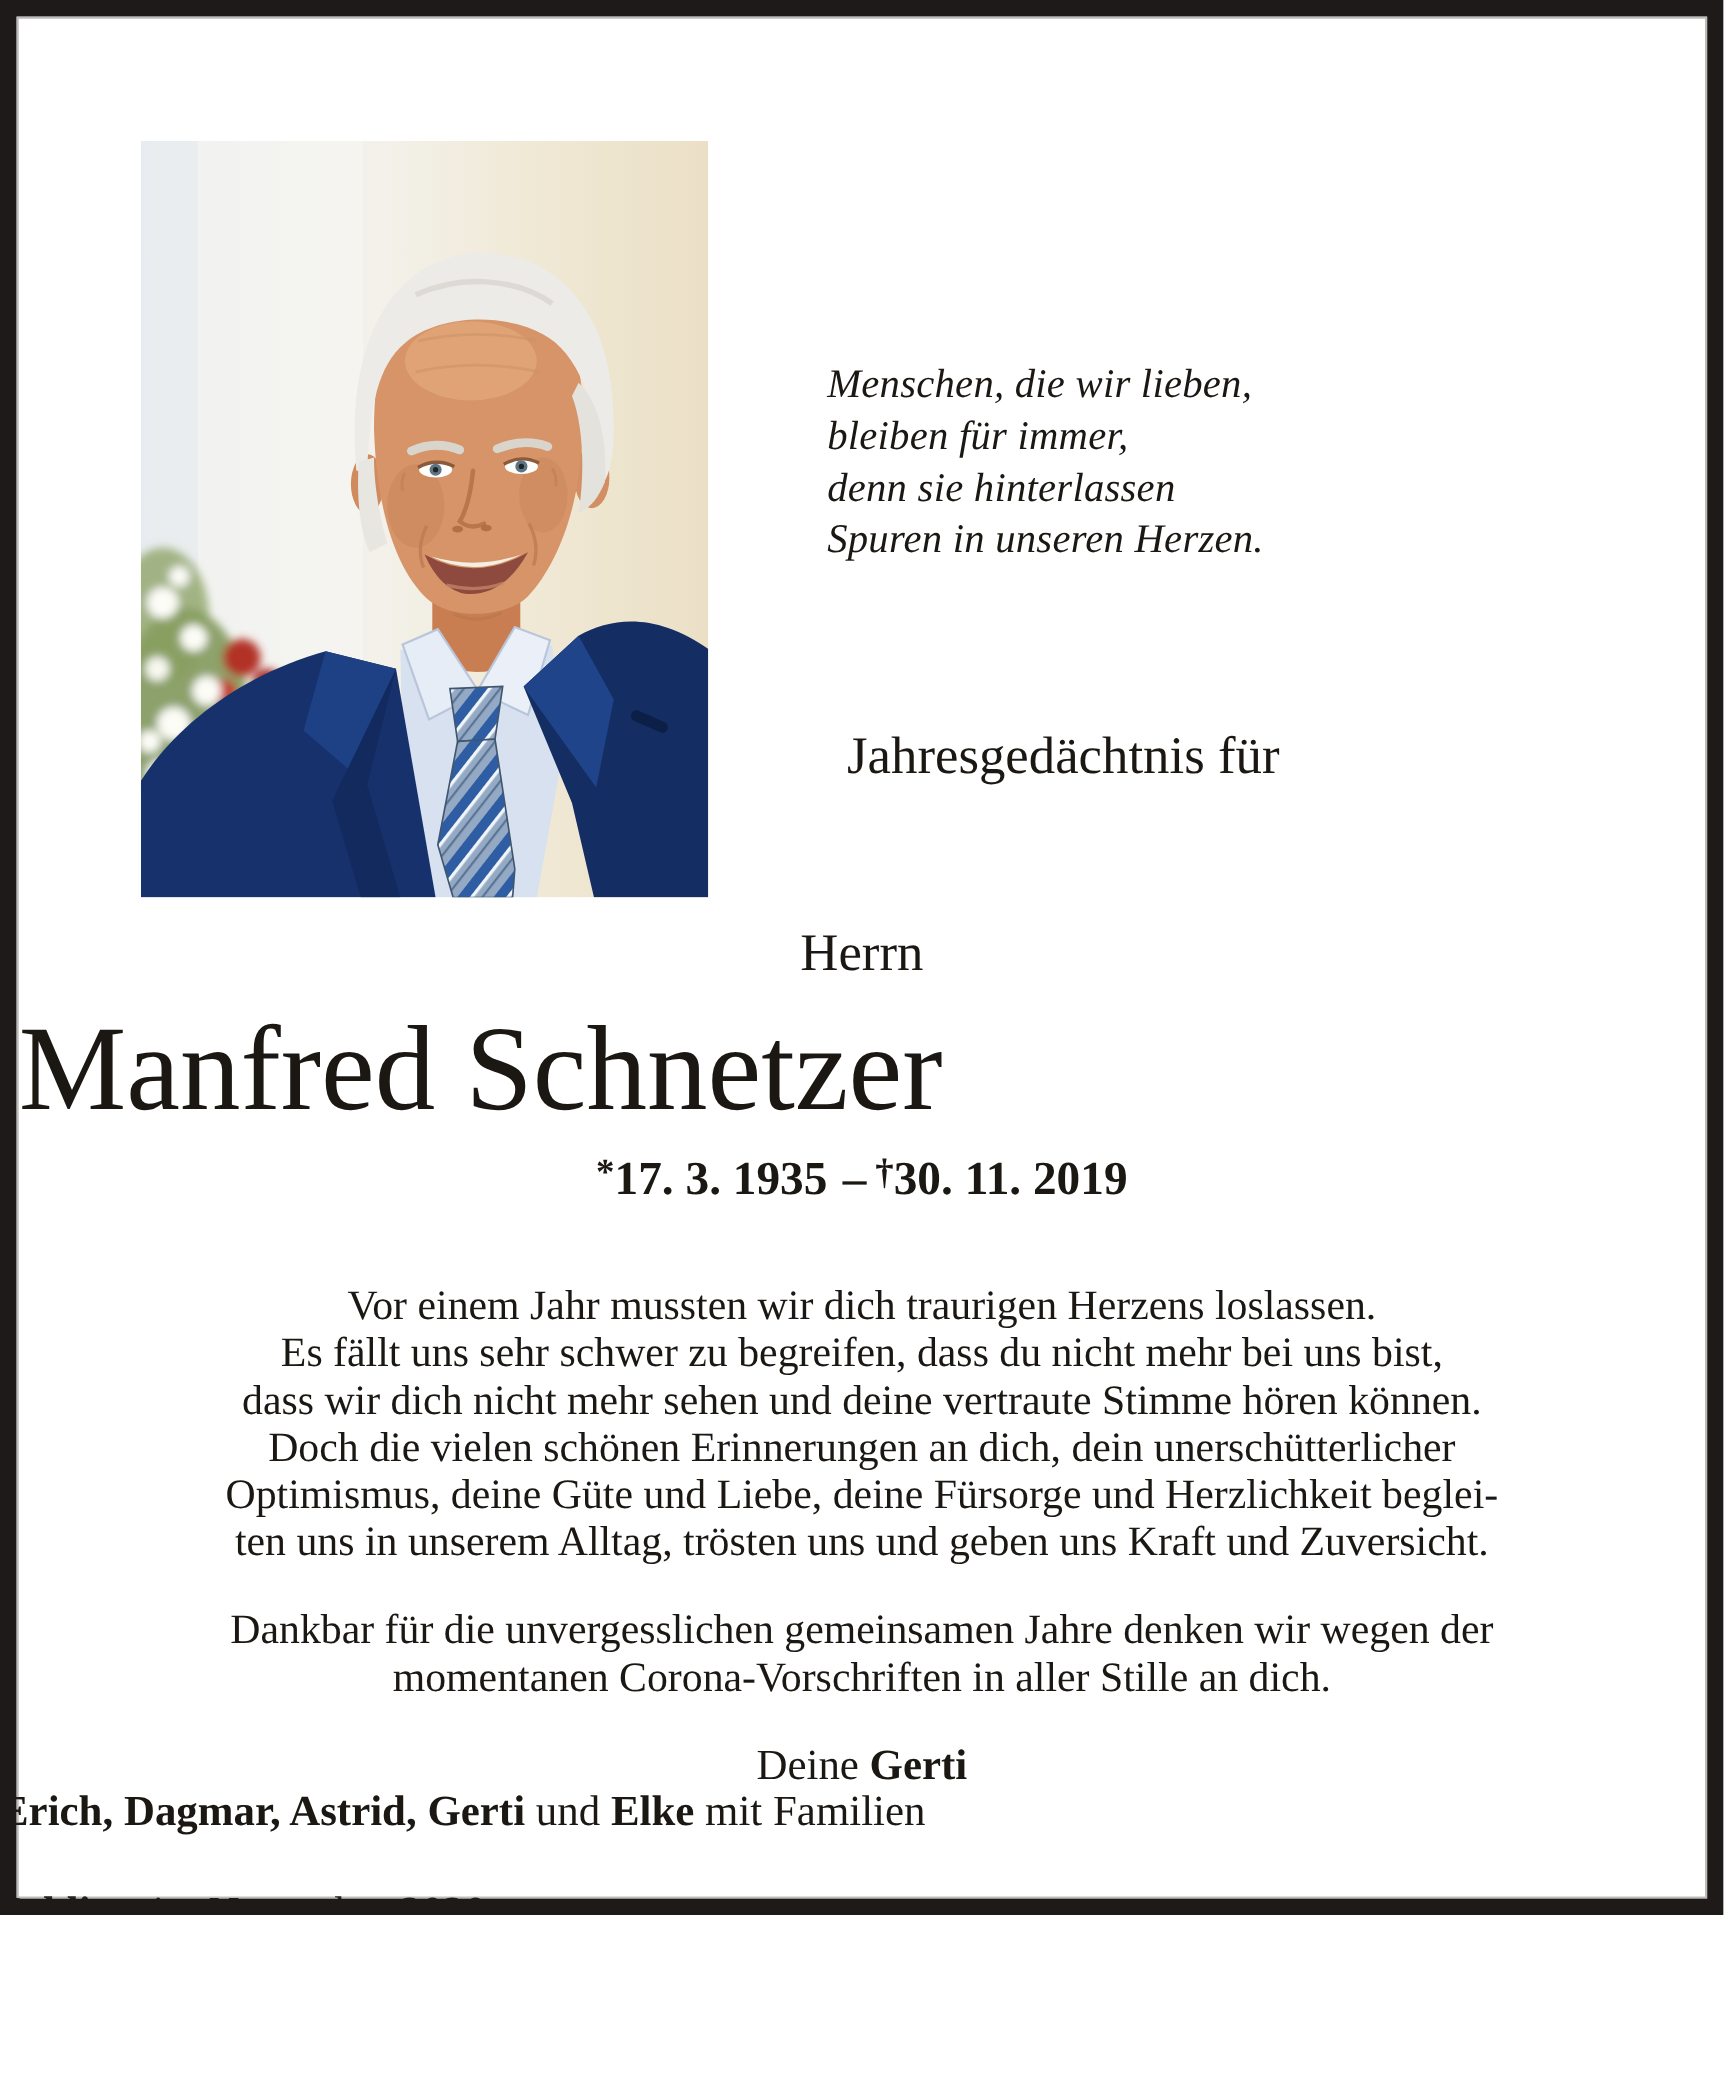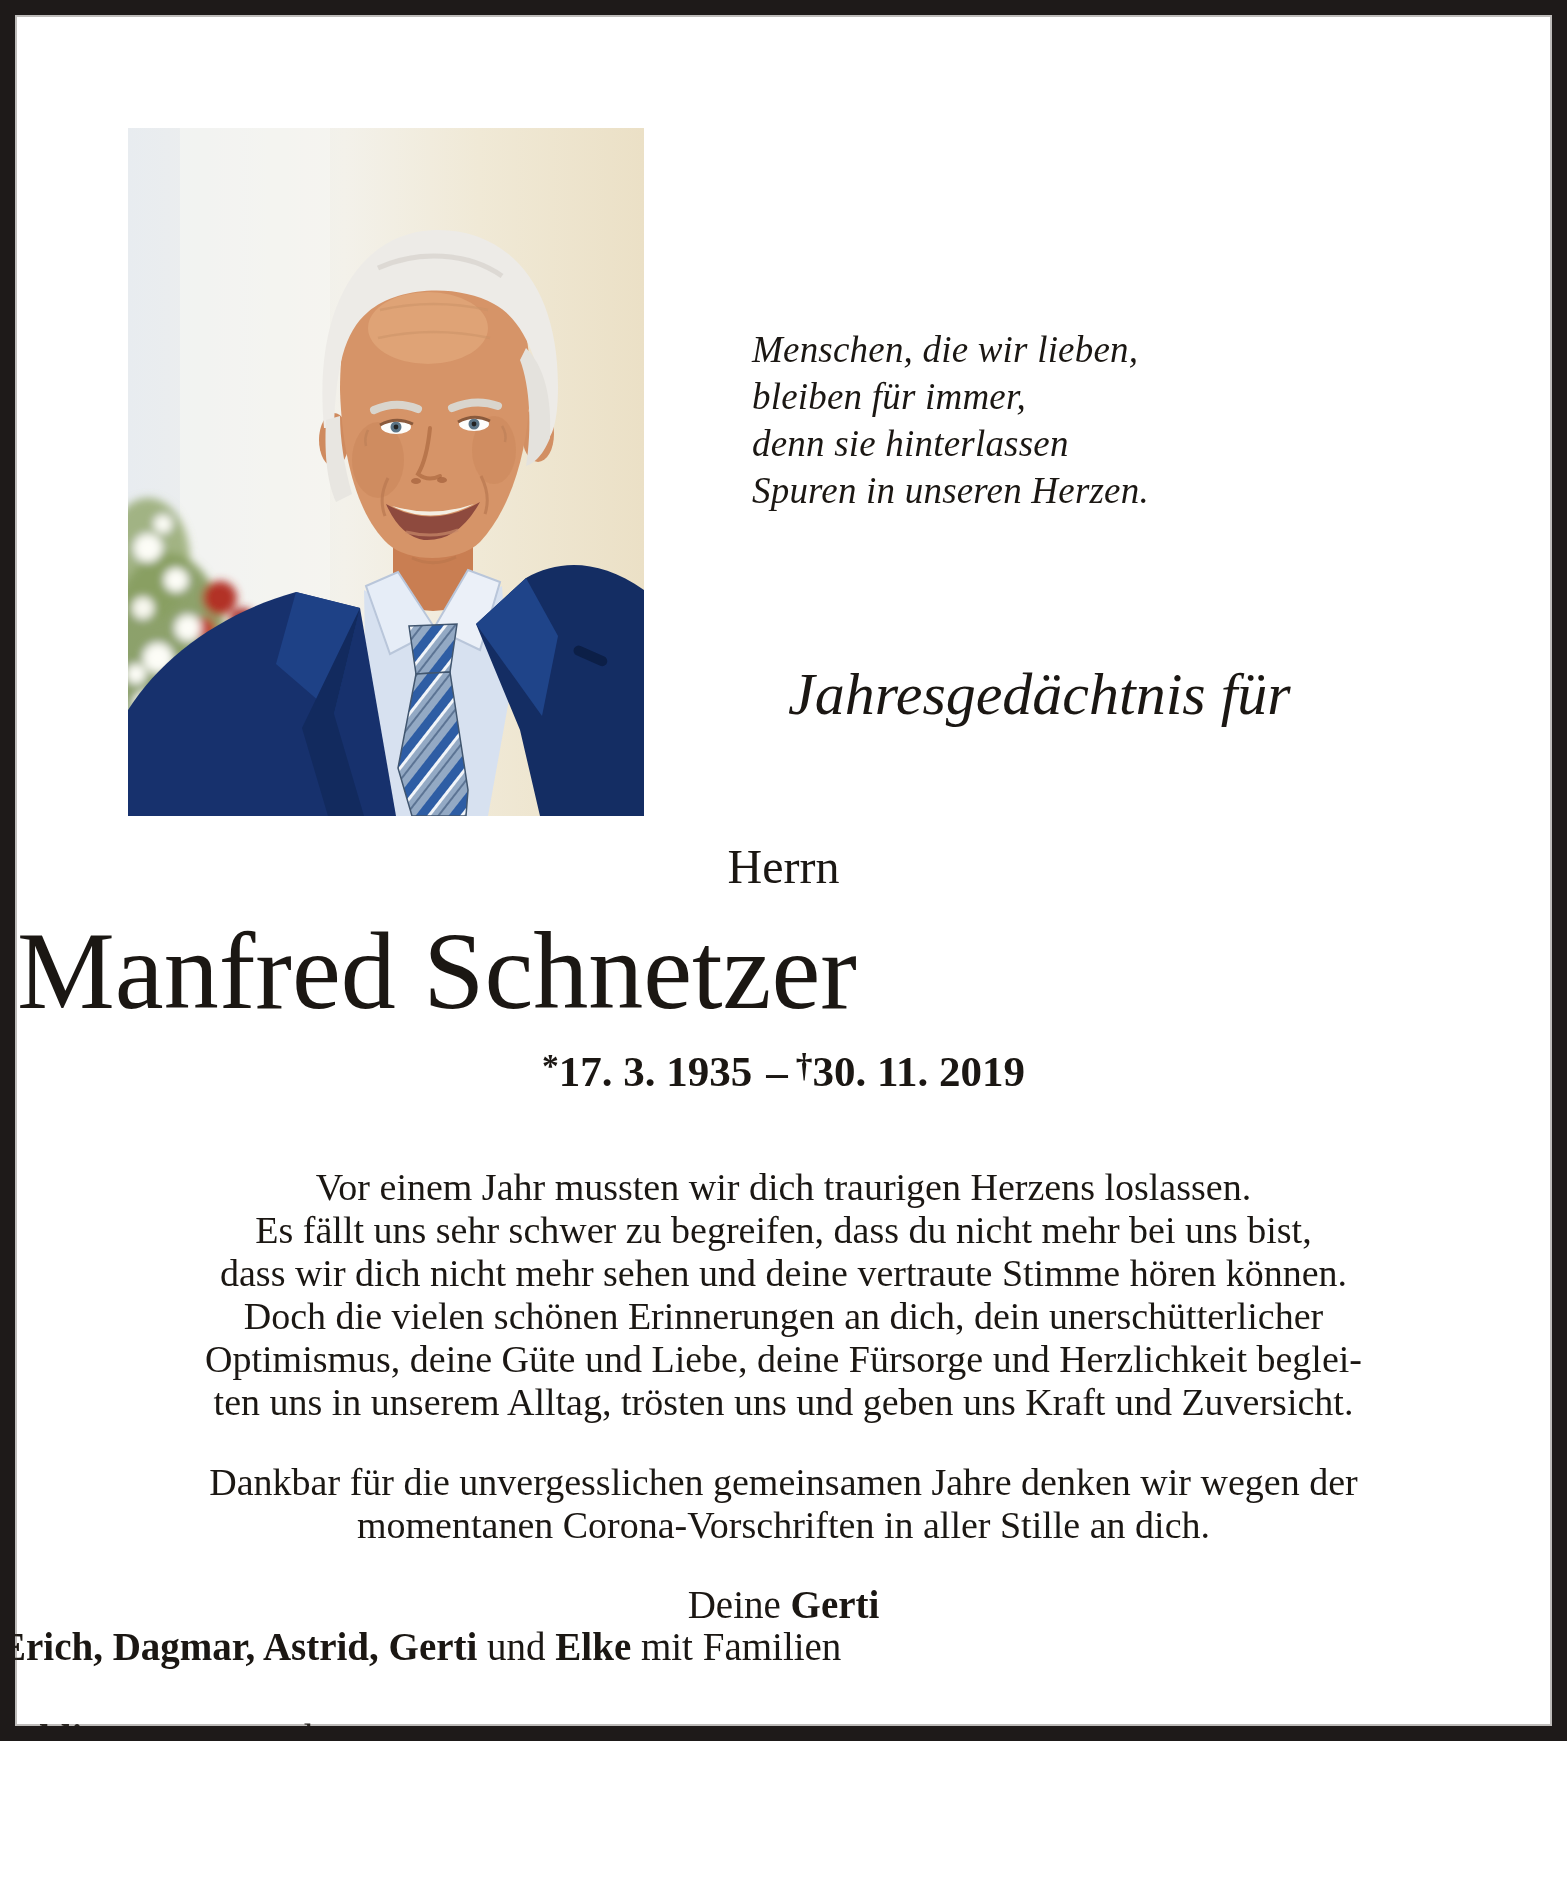--- a/index.html
+++ b/index.html
@@ -22,22 +22,22 @@
     position:absolute;left:128px;top:128px;width:516px;height:688px;
     overflow:hidden;
   }
   .photo svg{display:block;}
   .quote{
     position:absolute;left:752px;top:326px;
     font-style:italic;font-size:37px;line-height:47px;
     letter-spacing:.2px;
   }
   .intro{
-    position:absolute;left:788px;top:664px;
-    font-size:60px;line-height:1;font-style:italic;
+    position:absolute;left:770px;top:664px;
+    font-size:48px;line-height:1;
   }
   .salutation{
     position:absolute;left:0;top:843px;width:100%;
     text-align:center;font-size:48px;line-height:1;
   }
   .name{
     position:absolute;left:0;top:914px;width:100%;margin:0;
     text-align:left;font-size:110px;line-height:1.05;font-weight:normal;padding-left:17px;
   }
   .dates{

